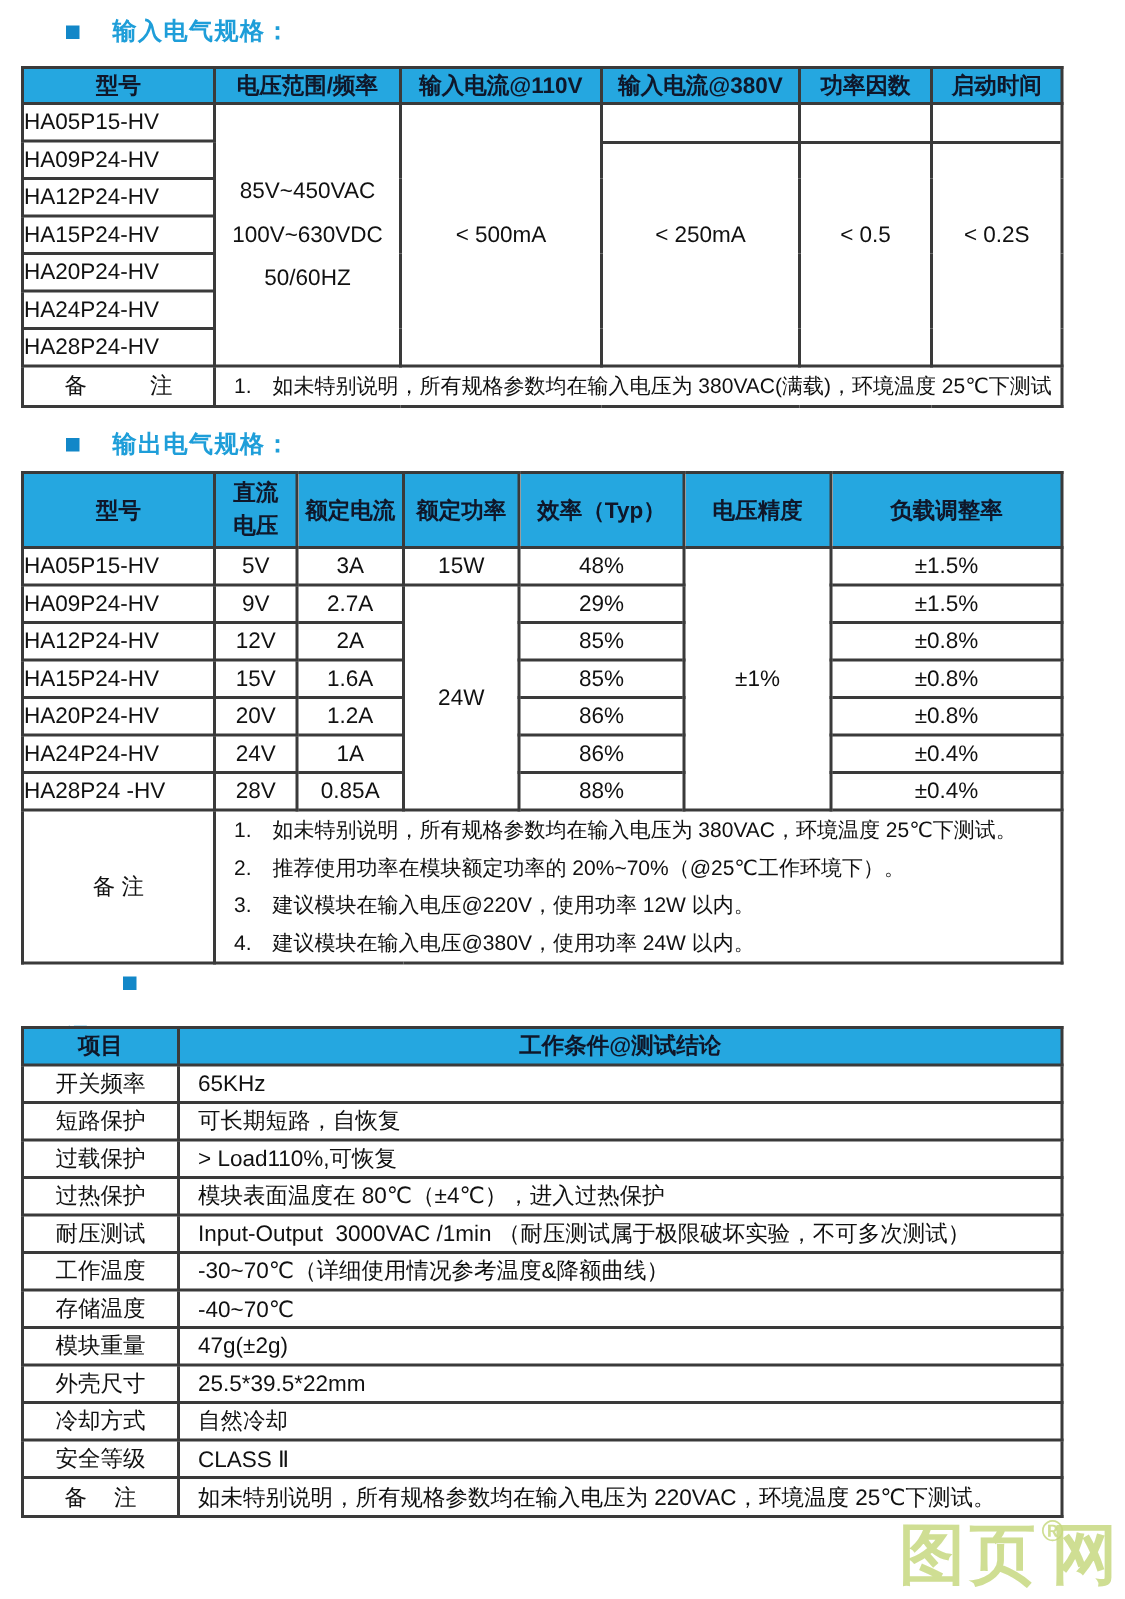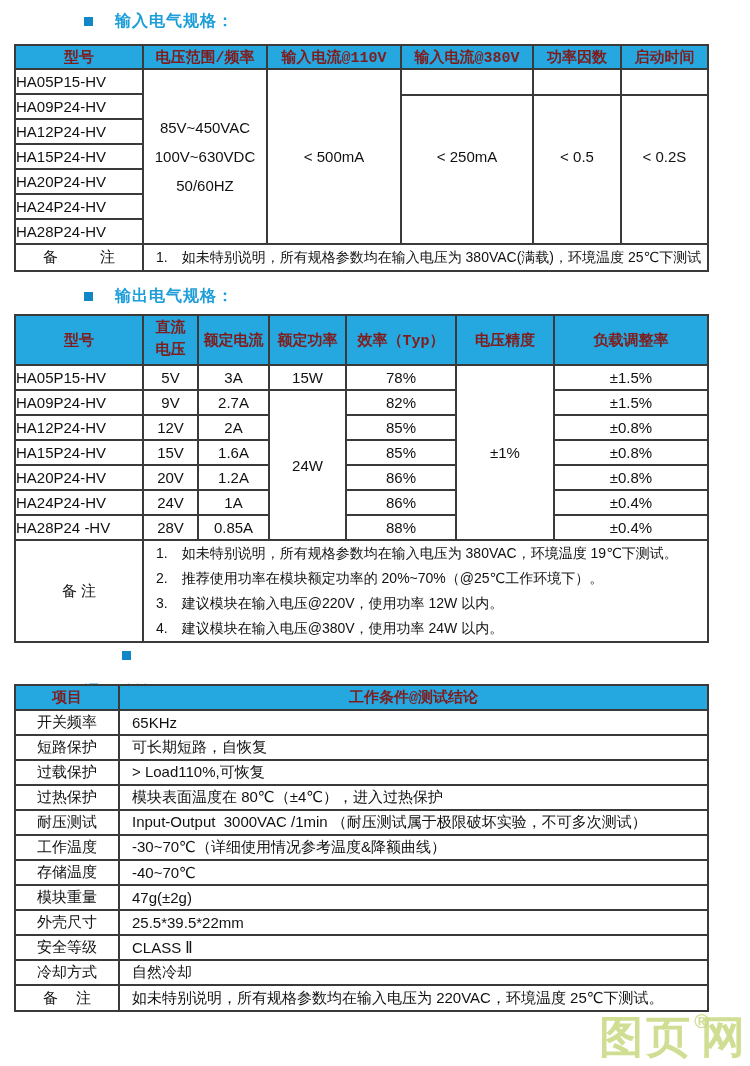--- a/index.html
+++ b/index.html
@@ -16,21 +16,20 @@
   .sec-title {
     position: absolute;
     left: 44px;
     display: flex;
     align-items: center;
     gap: 22px;
     font-size: 16px;
     font-weight: bold;
     color: #1E9ED9;
     letter-spacing: 1px;
-    margin-left: 40px;
   }
   .sec-title .bullet {
     width: 9px; height: 9px;
     background: #1287C8;
     display: inline-block;
     flex: 0 0 auto;
   }
   #sec1-title { top: 11px; }
   #sec2-title { top: 286px; }
   #sec3-title { top: 651px; flex-direction: column; }
@@ -49,22 +48,21 @@
     border: 2px solid #3A3A3A;
     padding: 0;
     font-size: 15px;
     text-align: center;
     vertical-align: middle;
     overflow: hidden;
   }
   th {
     background: #25A7E0;
     font-weight: bold;
-    color: #7f1d1d;
-    font-family: Liberation Mono, monospace;
+    color: #0f172a;
   }
   td.model {
     text-align: left;
     font-size: 15px;
   }
   td.pre { white-space: pre-line; }
   th.pre { white-space: pre-line; line-height: 22px; }
   .vrange { line-height: 29px; }
 
   
@@ -238,30 +236,30 @@
         <th>额定功率</th>
         <th>效率（Typ）</th>
         <th>电压精度</th>
         <th>负载调整率</th>
       </tr>
       <tr class="drow">
         <td class="model">HA05P15-HV</td>
         <td>5V</td>
         <td>3A</td>
         <td>15W</td>
-        <td>78%</td>
+        <td>48%</td>
         <td rowspan="7">±1%</td>
         <td>±1.5%</td>
       </tr>
       <tr class="drow">
         <td class="model">HA09P24-HV</td>
         <td>9V</td>
         <td>2.7A</td>
         <td rowspan="6">24W</td>
-        <td>82%</td>
+        <td>29%</td>
         <td>±1.5%</td>
       </tr>
       <tr class="drow">
         <td class="model">HA12P24-HV</td>
         <td>12V</td>
         <td>2A</td>
         <td>85%</td>
         <td>±0.8%</td>
       </tr>
       <tr class="drow">
@@ -294,21 +292,21 @@
       </tr>
       <tr class="nrow">
         <td>
           <span class="note-label" style="gap:16px">
             <span>备 注</span>
           </span>
         </td>
         <td colspan="6" class="notes-cell">
           <div class="note-line">
                 <span class="num">1.</span>
-                <span>如未特别说明，所有规格参数均在输入电压为 380VAC，环境温度 19℃下测试。</span>
+                <span>如未特别说明，所有规格参数均在输入电压为 380VAC，环境温度 25℃下测试。</span>
               </div>
           <div class="note-line">
                 <span class="num">2.</span>
                 <span>推荐使用功率在模块额定功率的 20%~70%（@25℃工作环境下）。</span>
               </div>
           <div class="note-line">
                 <span class="num">3.</span>
                 <span>建议模块在输入电压@220V，使用功率 12W 以内。</span>
               </div>
           <div class="note-line">
@@ -367,26 +365,26 @@
       </tr>
       <tr class="drow">
         <td>模块重量</td>
         <td class="val">47g(±2g)</td>
       </tr>
       <tr class="drow">
         <td>外壳尺寸</td>
         <td class="val">25.5*39.5*22mm</td>
       </tr>
       <tr class="drow">
+        <td>冷却方式</td>
+        <td class="val">自然冷却</td>
+      </tr>
+      <tr class="drow">
         <td>安全等级</td>
         <td class="val">CLASS Ⅱ</td>
-      </tr>
-      <tr class="drow">
-        <td>冷却方式</td>
-        <td class="val">自然冷却</td>
       </tr>
       <tr class="nrow">
         <td>
           <span class="note-label" style="gap:18px">
             <span>备</span>
             <span>注</span>
           </span>
         </td>
         <td class="val">如未特别说明，所有规格参数均在输入电压为 220VAC，环境温度 25℃下测试。</td>
       </tr>

